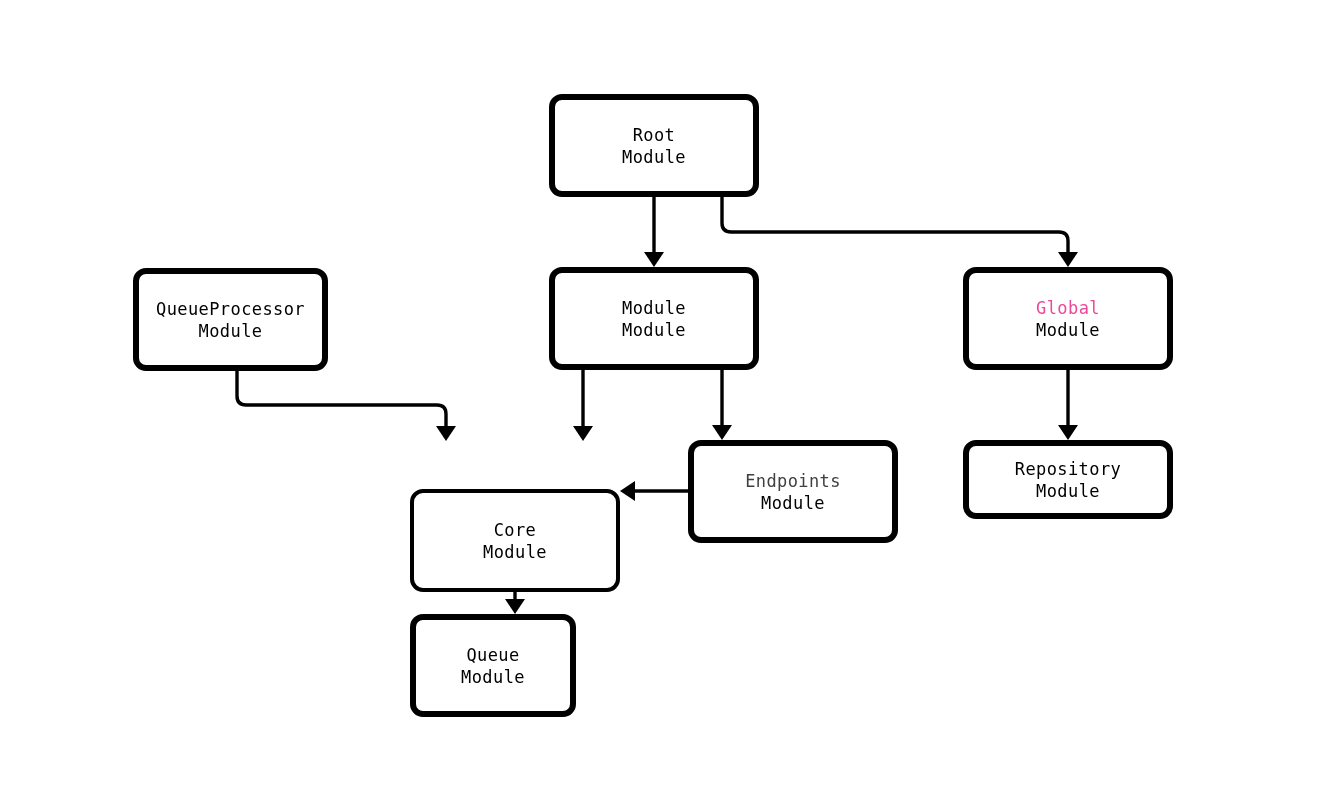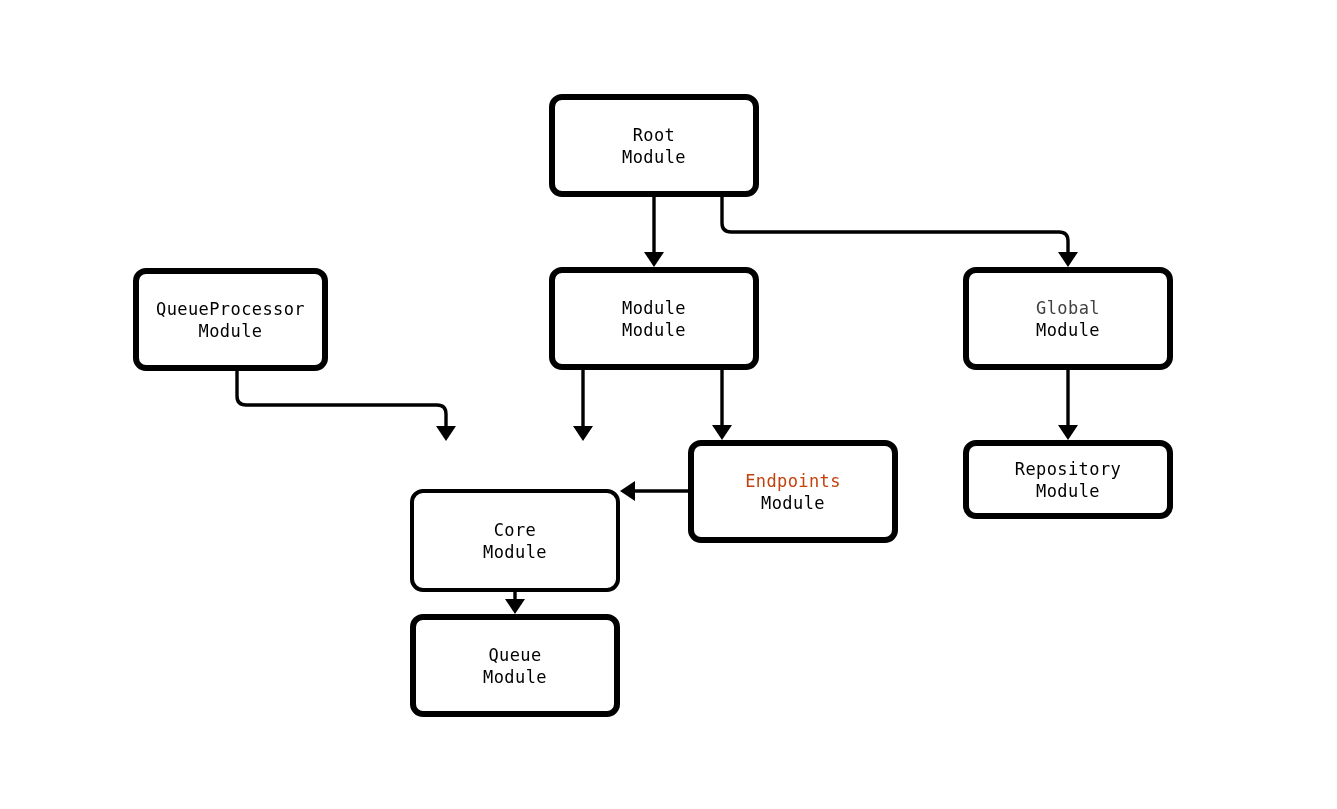--- a/index.html
+++ b/index.html
@@ -95,33 +95,33 @@
       </div>
       <div class="node" style="left: 133px; top: 268px; width: 195px; height: 103px; border-color: rgb(0, 0, 0); background: rgb(255, 255, 255);">
         <div class="node-label" style="color: rgb(0, 0, 0);">QueueProcessor</div>
         <div class="node-label" style="color: rgb(0, 0, 0);">Module</div>
       </div>
       <div class="node" style="left: 549px; top: 267px; width: 210px; height: 103px; border-color: rgb(0, 0, 0); background: rgb(255, 255, 255);">
         <div class="node-label" style="color: rgb(0, 0, 0);">Module</div>
         <div class="node-label" style="color: rgb(0, 0, 0);">Module</div>
       </div>
       <div class="node" style="left: 963px; top: 267px; width: 210px; height: 103px; border-color: rgb(0, 0, 0); background: rgb(255, 255, 255);">
-        <div class="node-label" style="color: #404040;">Global</div>
+        <div class="node-label" style="color: #ec4899;">Global</div>
         <div class="node-label" style="color: rgb(0, 0, 0);">Module</div>
       </div>
       <div class="node emphasis" style="left: 410px; top: 441px; width: 210px; height: 103px; border-color: rgb(0, 0, 0); background: rgb(255, 255, 255);">
         <div class="node-label" style="color: rgb(0, 0, 0);">Core</div>
         <div class="node-label" style="color: rgb(0, 0, 0);">Module</div>
       </div>
       <div class="node" style="left: 688px; top: 440px; width: 210px; height: 103px; border-color: rgb(0, 0, 0); background: rgb(255, 255, 255);">
-        <div class="node-label" style="color: #c2410c;">Endpoints</div>
+        <div class="node-label" style="color: #404040;">Endpoints</div>
         <div class="node-label" style="color: rgb(0, 0, 0);">Module</div>
       </div>
       <div class="node" style="left: 963px; top: 440px; width: 210px; height: 79px; border-color: rgb(0, 0, 0); background: rgb(255, 255, 255);">
         <div class="node-label" style="color: rgb(0, 0, 0);">Repository</div>
         <div class="node-label" style="color: rgb(0, 0, 0);">Module</div>
       </div>
-      <div class="node" style="left: 410px; top: 614px; width: 210px; height: 103px; border-color: rgb(0, 0, 0); background: rgb(255, 255, 255);">
+      <div class="node" style="left: 410px; top: 614px; width: 166px; height: 103px; border-color: rgb(0, 0, 0); background: rgb(255, 255, 255);">
         <div class="node-label" style="color: rgb(0, 0, 0);">Queue</div>
         <div class="node-label" style="color: rgb(0, 0, 0);">Module</div>
       </div>
     </div>
 </div>
 
 </body></html>

